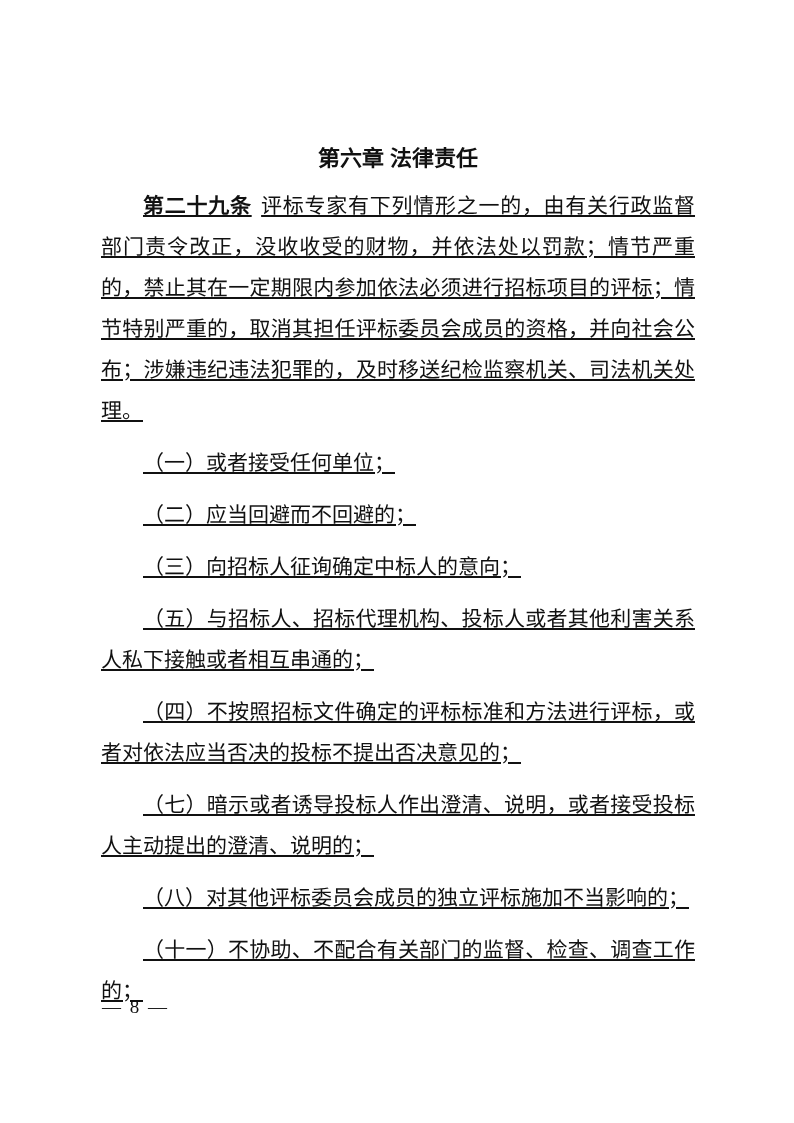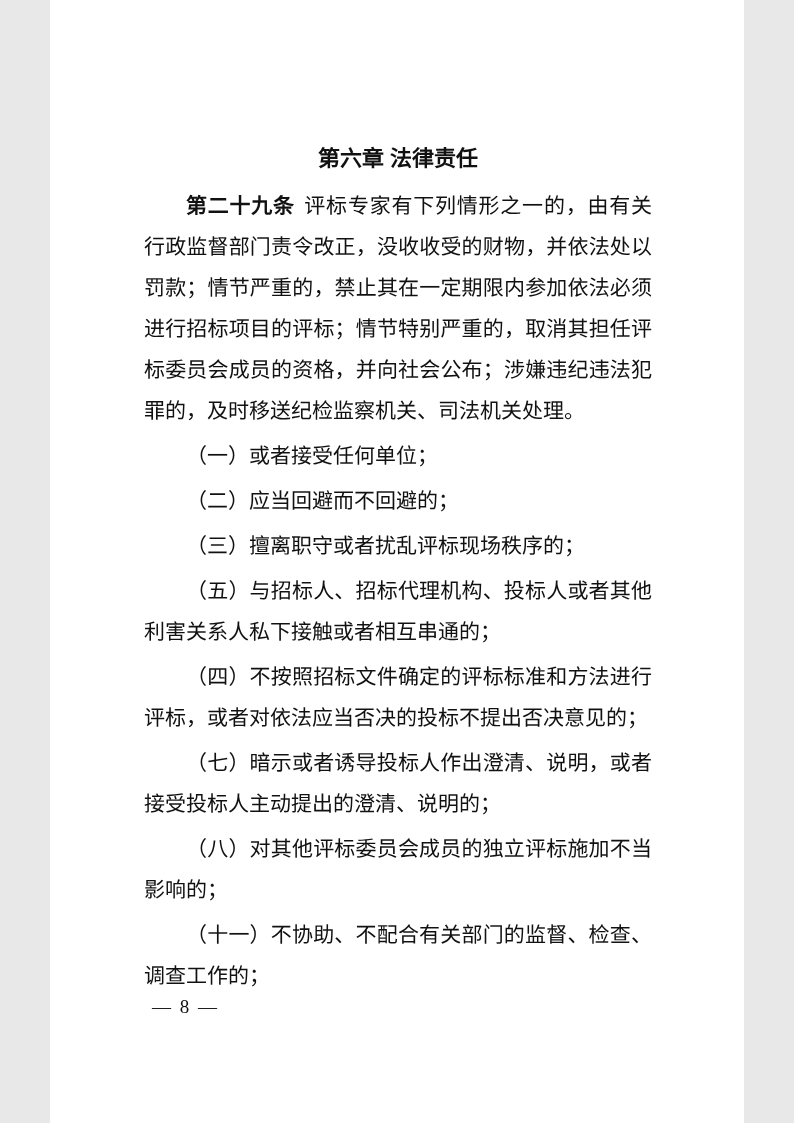--- a/index.html
+++ b/index.html
@@ -2,21 +2,21 @@
 <html lang="zh-CN"><head>
 <meta charset="utf-8">
 <style>
   html, body {
     margin: 0;
     padding: 0;
     background: #e8e8e8;
   }
   .page {
     position: relative;
-    width: 694px;
+    width: 794px;
     height: 1123px;
     margin: 0 auto;
     background: #ffffff;
     box-sizing: border-box;
     padding: 145px 88px 12px 90px;
     color: #111111;
     overflow: hidden;
   }
   .chapter-title {
     margin: 0 0 13px 0;
@@ -27,22 +27,23 @@
     line-height: 28px;
     color: #111111;
   }
   .body-text {
     font-family: "Liberation Serif", "DejaVu Serif", serif;
     font-size: 21px;
     line-height: 41px;
     text-align: justify;
   }
   .para {
-    margin: 4px;
+    margin: 11px;
     text-indent: 2em;
+    text-decoration: underline;
   }
   .article-label {
     font-weight: 700;
     margin-right: 0.45em;
   }
   .page-number {
     position: absolute;
     left: 102px;
     top: 996px;
     font-family: "Liberation Serif", "DejaVu Serif", serif;
@@ -59,21 +60,21 @@
 
   <h1 class="chapter-title">第六章 法律责任</h1>
 
   <div class="body-text">
 
     <p class="para"><span class="article-label">第二十九条</span><span>评标专家有下列情形之一的，由有关行政监督部门责令改正，没收收受的财物，并依法处以罚款；情节严重的，禁止其在一定期限内参加依法必须进行招标项目的评标；情节特别严重的，取消其担任评标委员会成员的资格，并向社会公布；涉嫌违纪违法犯罪的，及时移送纪检监察机关、司法机关处理。</span></p>
 
     <div id="article-items">
         <p class="para">（一）或者接受任何单位；</p>
         <p class="para">（二）应当回避而不回避的；</p>
-        <p class="para">（三）擅离职守或者扰乱评标现场秩序的；</p>
+        <p class="para">（三）向招标人征询确定中标人的意向；</p>
         <p class="para">（五）与招标人、招标代理机构、投标人或者其他利害关系人私下接触或者相互串通的；</p>
         <p class="para">（四）不按照招标文件确定的评标标准和方法进行评标，或者对依法应当否决的投标不提出否决意见的；</p>
         <p class="para">（七）暗示或者诱导投标人作出澄清、说明，或者接受投标人主动提出的澄清、说明的；</p>
         <p class="para">（八）对其他评标委员会成员的独立评标施加不当影响的；</p>
         <p class="para">（十一）不协助、不配合有关部门的监督、检查、调查工作的；</p>
       </div>
 
   </div>
 
   <div class="page-number">— 8 —</div>

